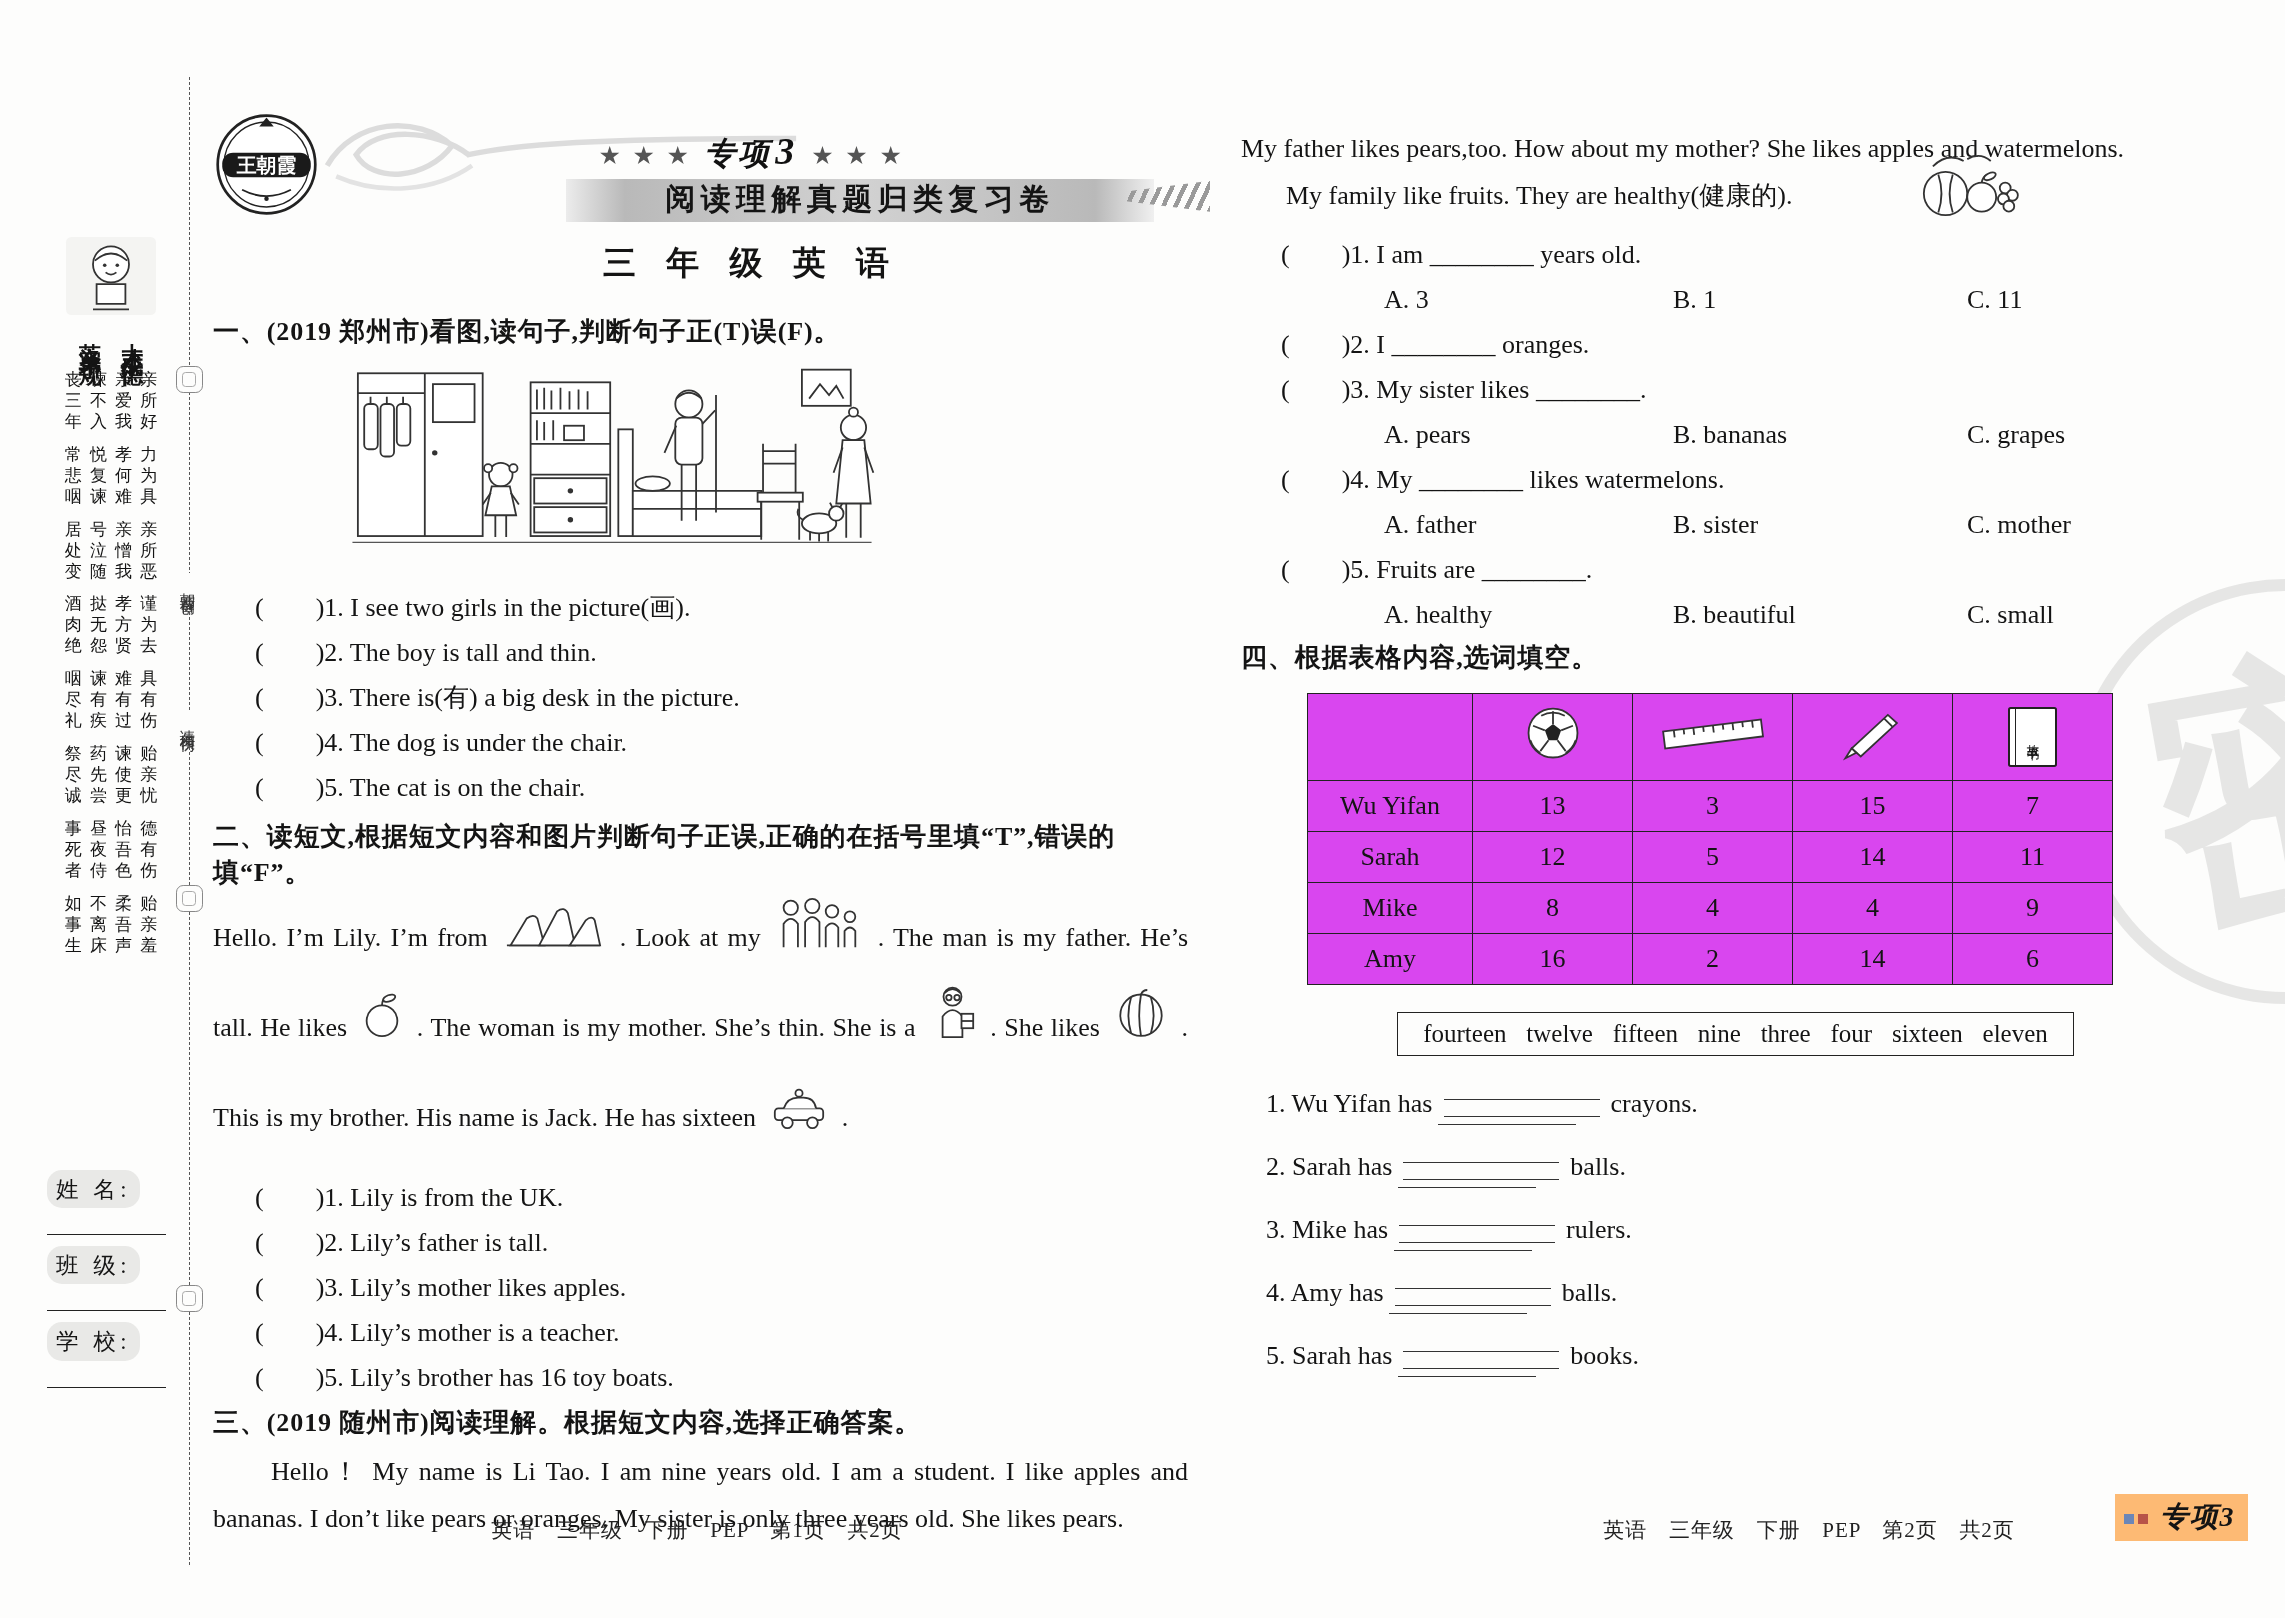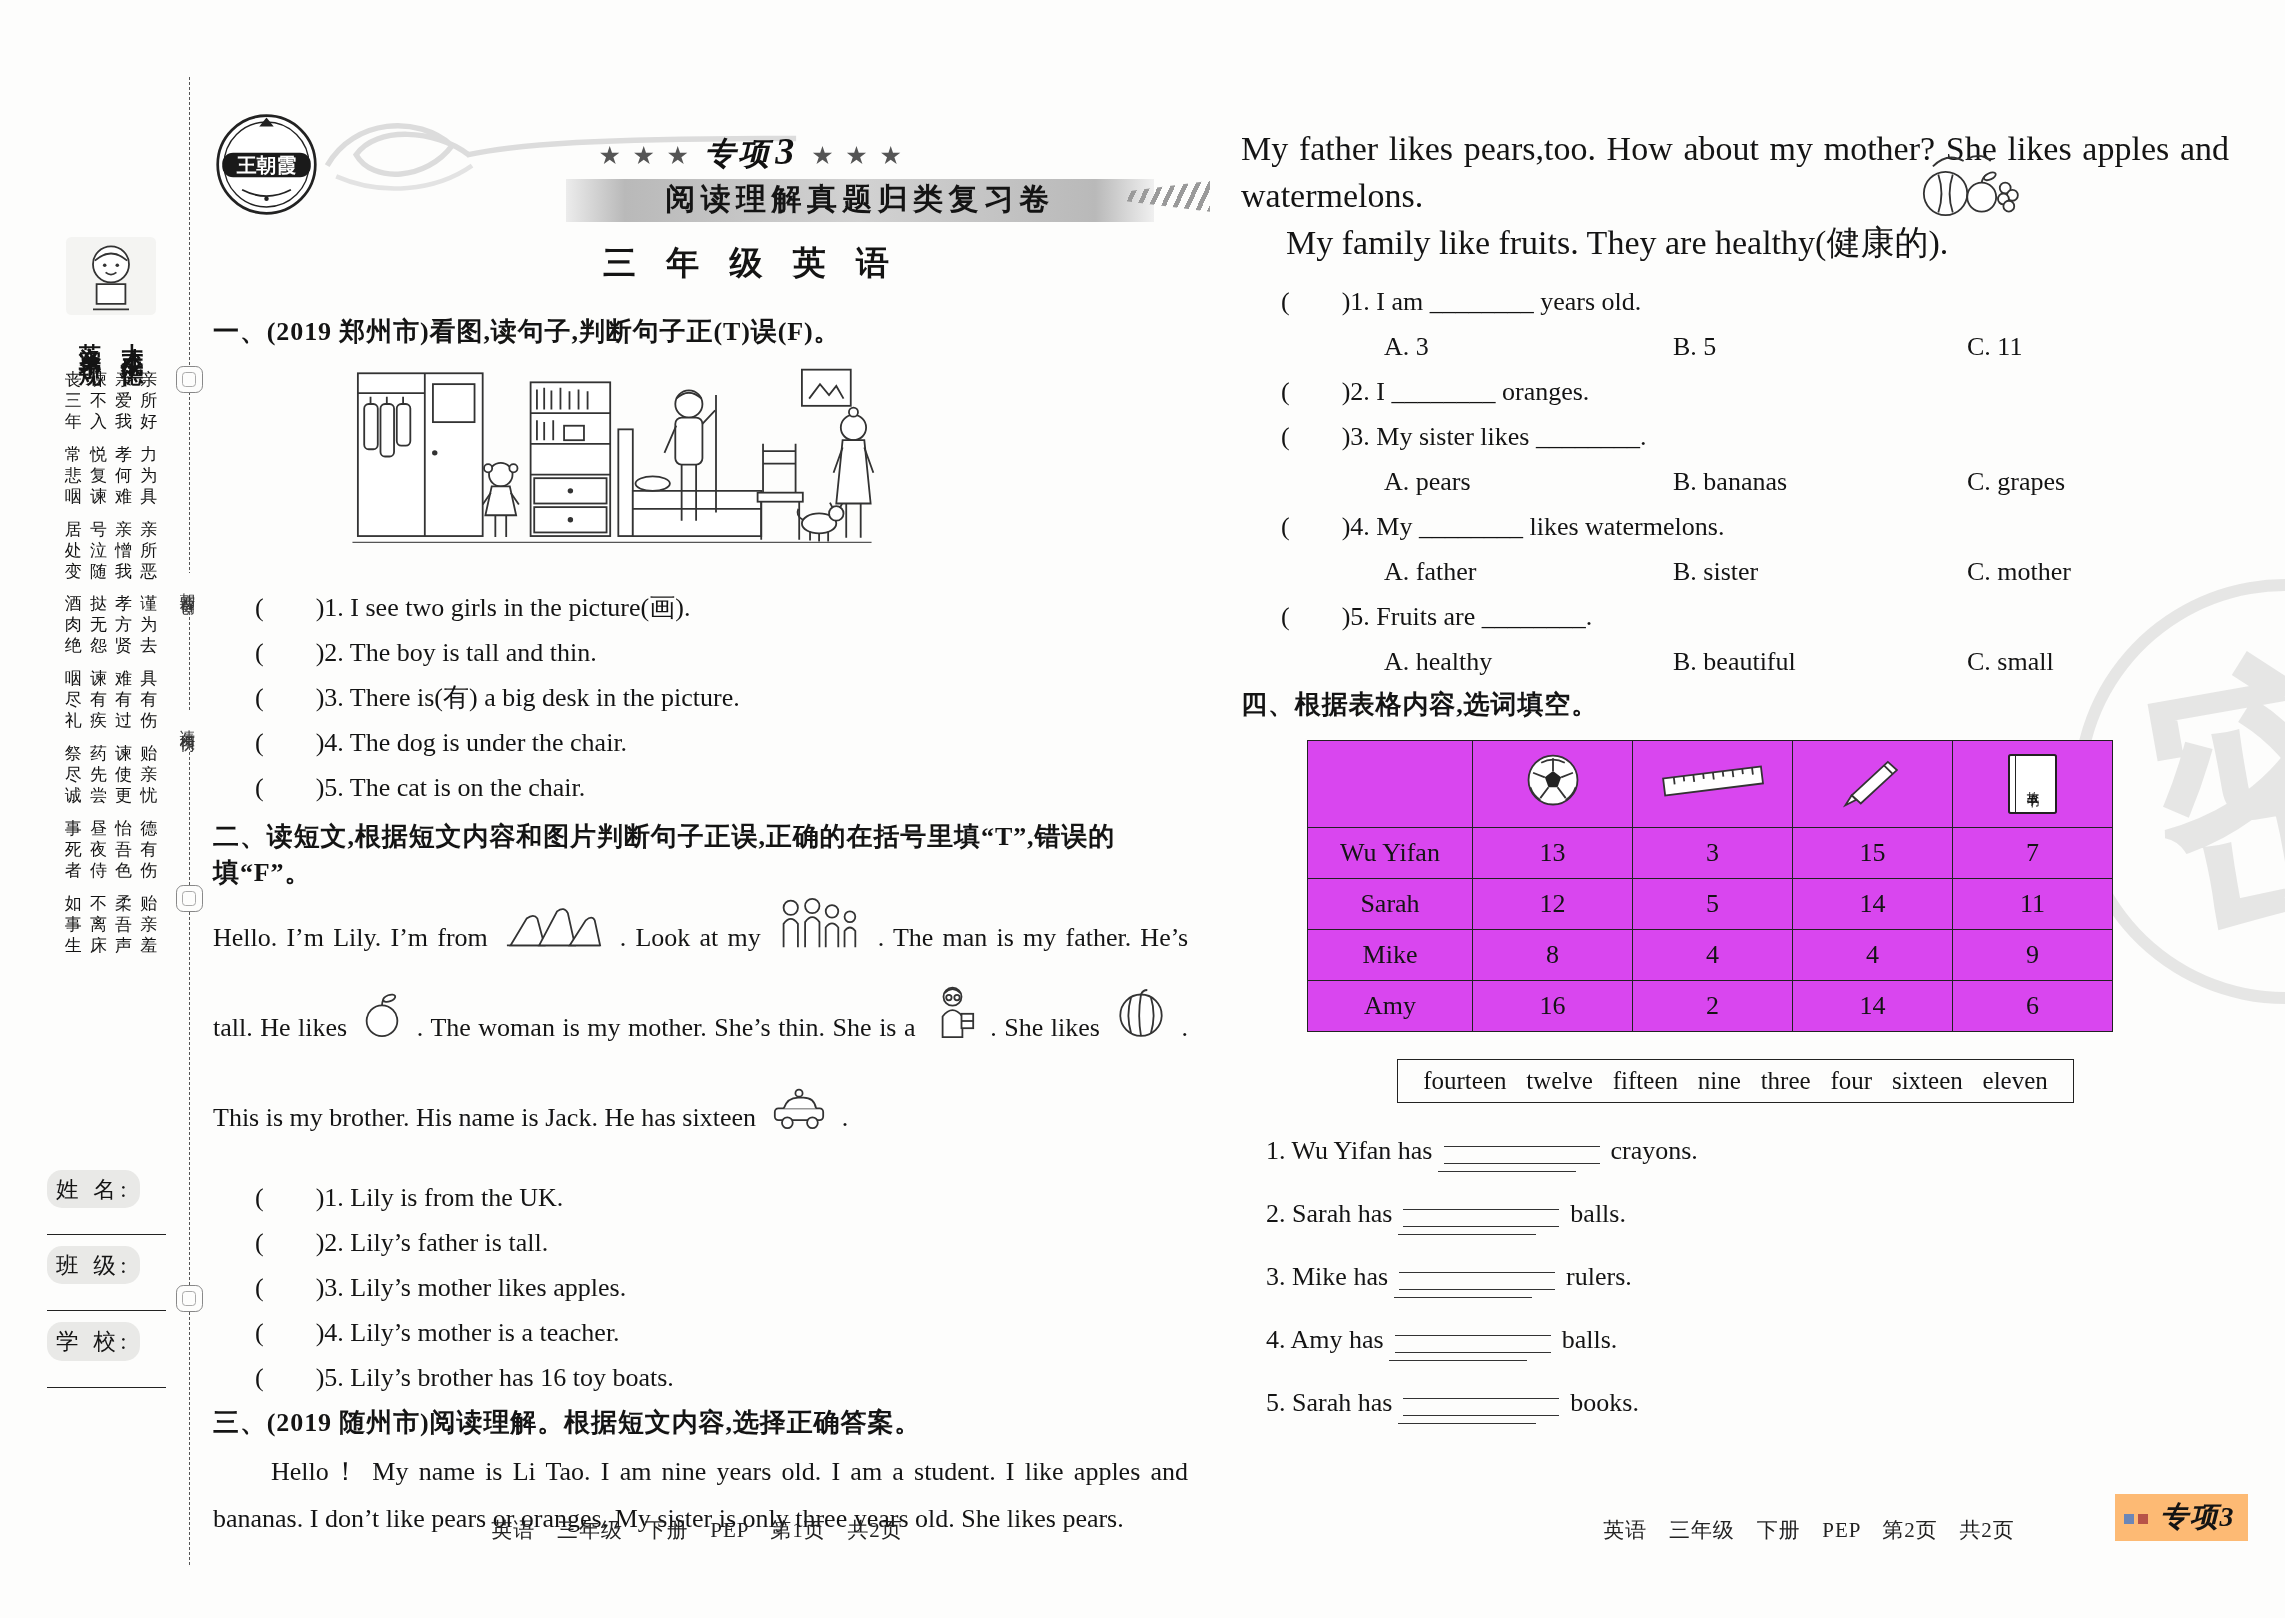--- a/index.html
+++ b/index.html
@@ -61,21 +61,21 @@
   .q-list { margin-top:22px; }
   .q-list div { font-size:26px; line-height:45px; padding-left:42px; }
   #sec2-h { margin-top:9px; }
   .story { margin-top:3.6px; font-size:26px; line-height:87px; text-align:justify; }
   .inl { display:inline-block; vertical-align:middle; margin:0 6.3px; }
   #sec3-h { margin-top:5.4px; }
   .para { margin-top:7.2px; font-size:26px; line-height:47px; text-align:justify; text-indent:58px; }
 
   
   #right-page { position:absolute; left:1241px; top:116px; width:988px; }
-  .rp-para { font-size:34px; line-height:47px; text-align:justify; margin-top:9px; }
+  .rp-para { font-size:26px; line-height:47px; text-align:justify; margin-top:9px; }
   .rp-para.indent { text-indent:45px; width:814px; margin-top:0; }
   .fruit-img { position:absolute; left:672px; top:25px; }
   .mcq { margin-top:12.7px; }
   .mcq-stem { font-size:26px; line-height:45px; padding-left:40px; }
   .opts { display:grid; grid-template-columns:289px 294px auto; padding-left:143px;
           font-size:26px; line-height:45px; }
   #sec4-h { margin-top:3.6px; }
   table.grid { border-collapse:collapse; margin:16.3px 0 0 66px; }
   table.grid td, table.grid th { border:1.8px solid #222; text-align:center; vertical-align:middle;
           font-size:26px; font-weight:normal; background:#d946ef; }
@@ -395,21 +395,21 @@
       </svg>
     </div>
     <div class="rp-para">My father likes pears,too. How about my mother? She likes apples and watermelons.</div>
     <div class="rp-para indent">My family like fruits. They are healthy(健康的).</div>
 
     <div class="mcq">
       <div class="mcq-item">
         <div class="mcq-stem">(　　)1. I am ________ years old.</div>
         <div class="opts">
           <span>A. 3</span>
-          <span>B. 5</span>
+          <span>B. 1</span>
           <span>C. 11</span>
         </div>
       </div>
       <div class="mcq-item">
         <div class="mcq-stem">(　　)2. I ________ oranges.</div>
       </div>
       <div class="mcq-item">
         <div class="mcq-stem">(　　)3. My sister likes ________.</div>
         <div class="opts">
           <span>A. pears</span>

